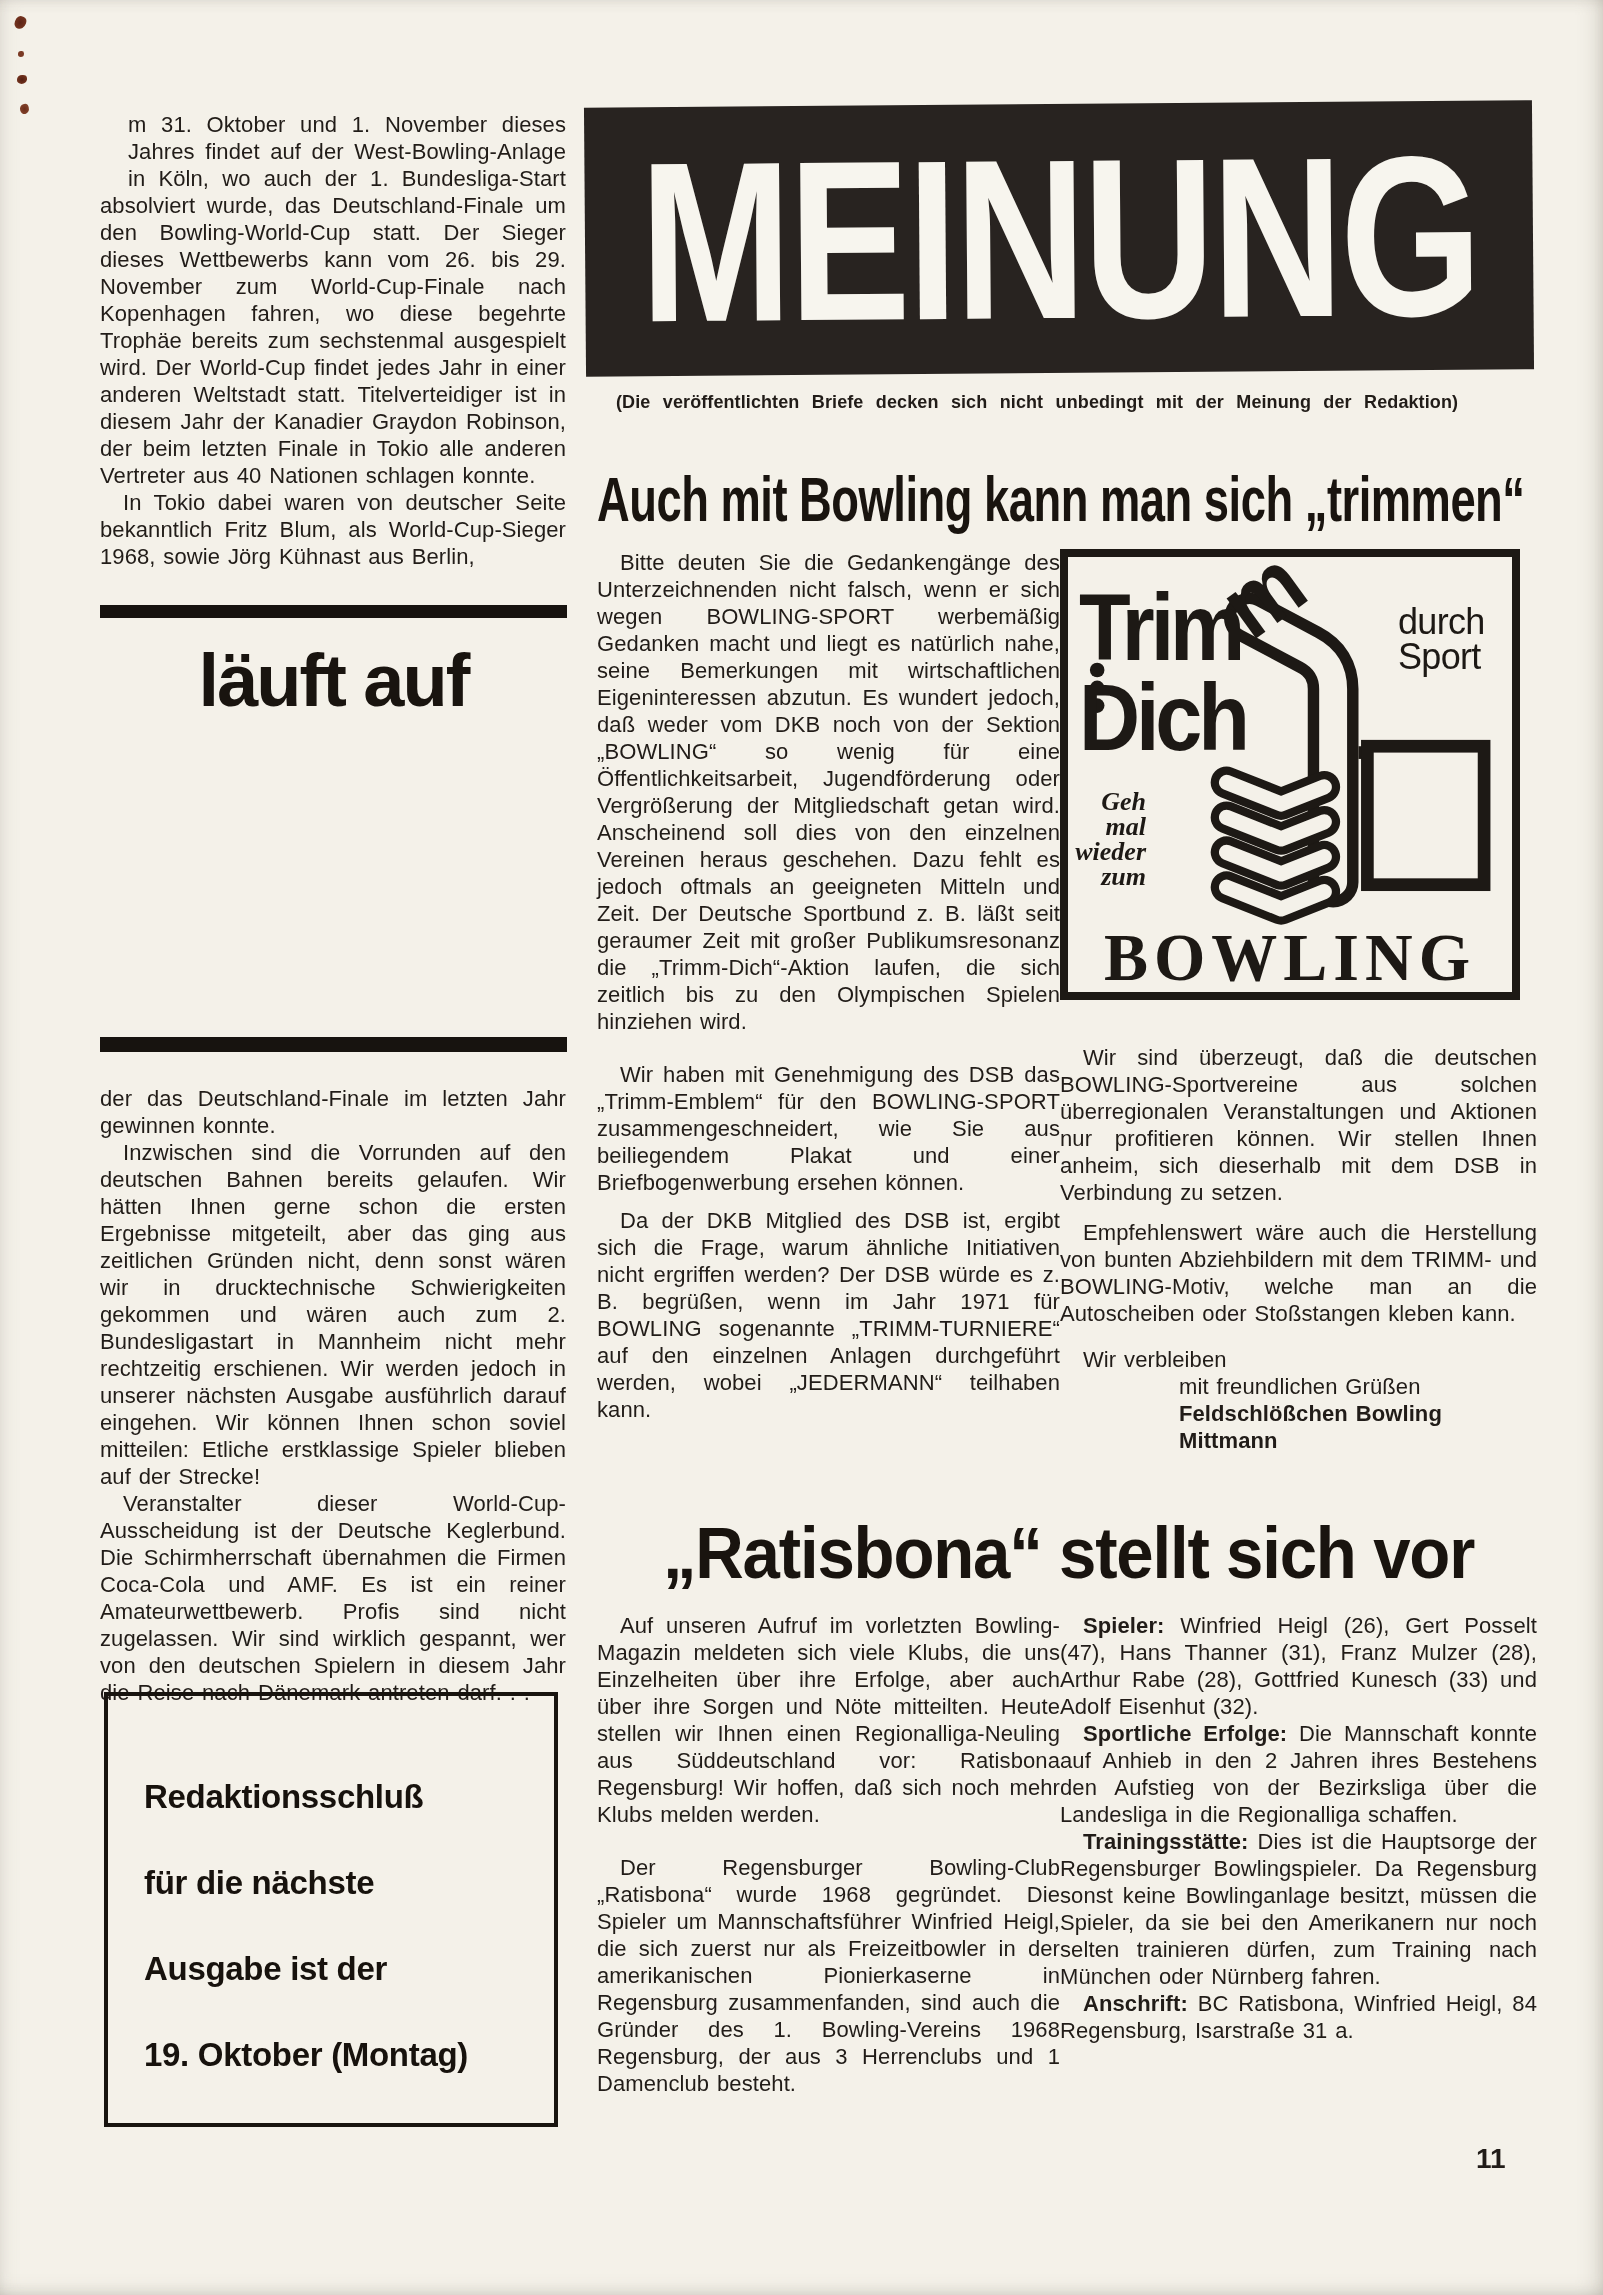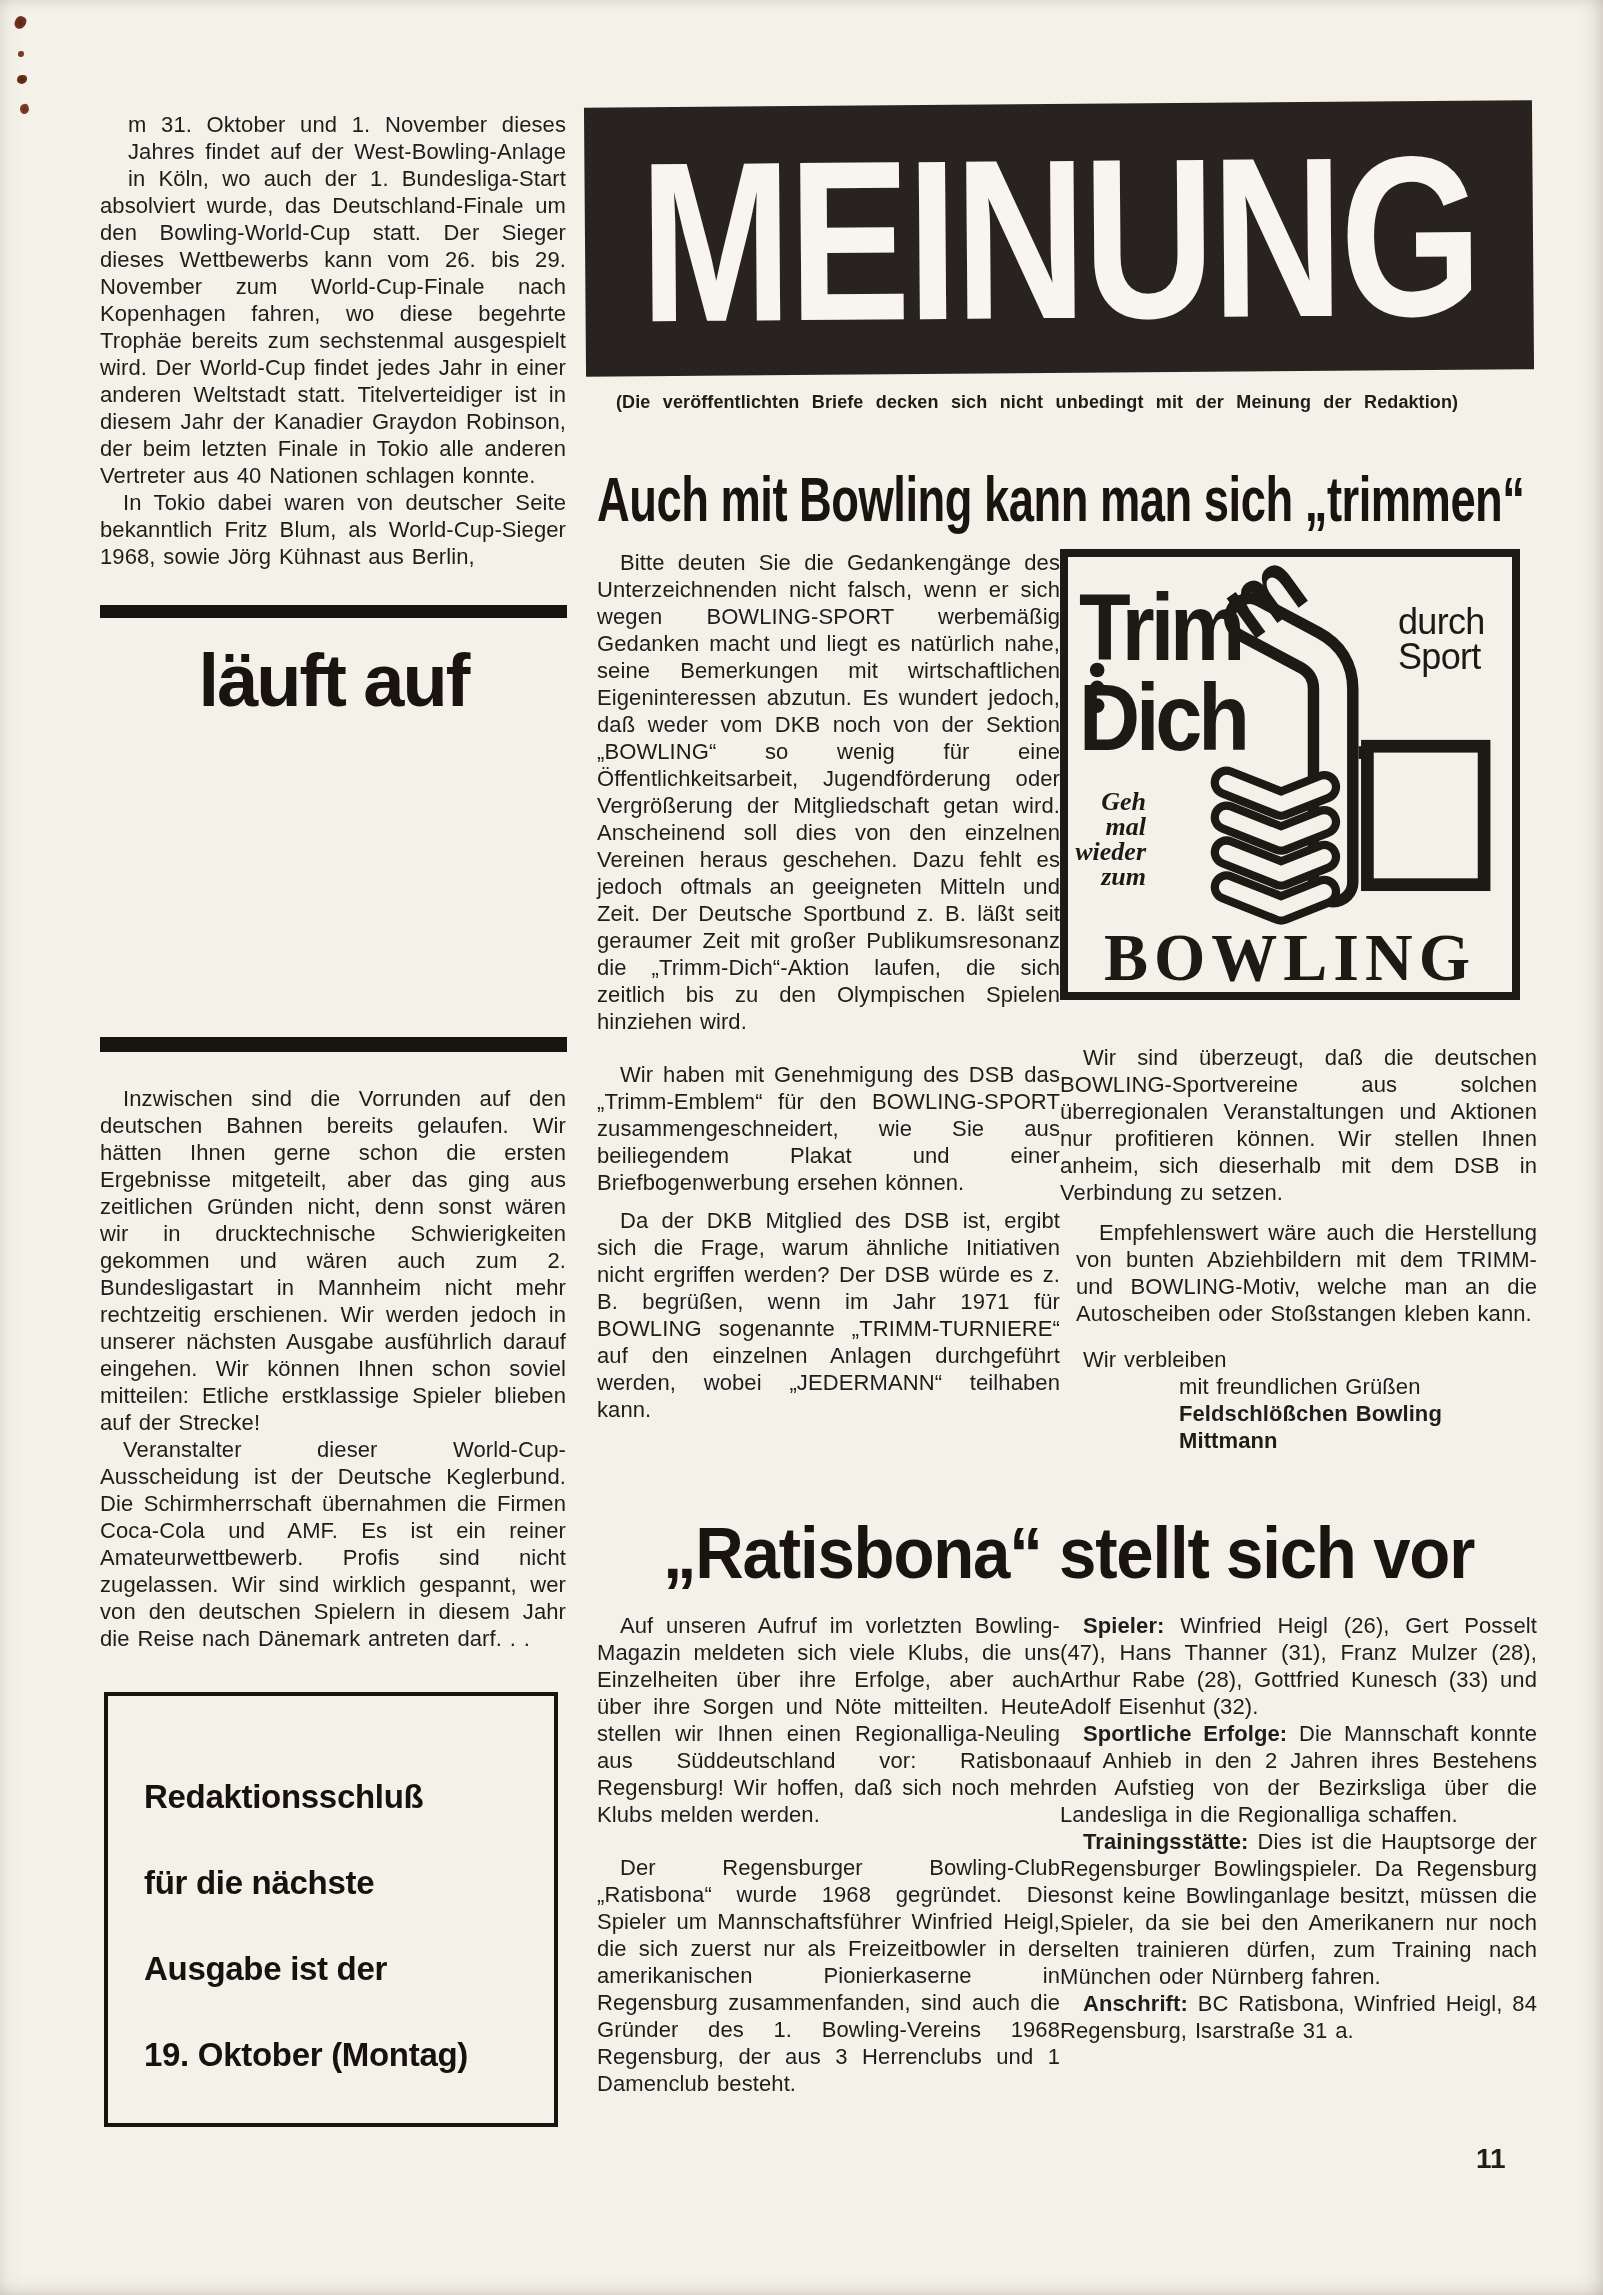--- a/index.html
+++ b/index.html
@@ -43,21 +43,21 @@
               white-space:nowrap;word-spacing:7.3px;letter-spacing:0.1px;}
   #trimmen-headline{left:597px;top:463px;width:943px;font-weight:bold;font-size:63px;
                     white-space:nowrap;transform:scaleX(0.72);transform-origin:left center;
                     letter-spacing:-0.7px;color:#19140f;}
   
   #colA{left:597px;top:549px;width:463px;}
   #colA .p2{margin-top:26px;}
   #colA .p3{margin-top:10.6px;}
   #colB{left:1060px;top:549px;width:477px;}
   #colB .p1{margin-top:44px;}
-  #colB .p2{margin-top:13px;margin-left:16px;}
+  #colB .p2{margin-top:13px;}
   #colB .closing{margin-top:18.5px;}
   #colB .sig{padding-left:119px;text-align:left;}
   #colB .sig-bold{font-weight:bold;}
   
   #logo-box{position:relative;width:444px;height:435px;border:8.6px solid #1d1915;box-sizing:content-box;}
   #logo-box .lg{position:absolute;color:#1d1915;}
   .lg-trim{left:10.6px;top:17px;font-size:94px;font-weight:bold;letter-spacing:-4.6px;
            transform:scaleX(0.9);transform-origin:left top;}
   .lg-m{left:153px;top:-17px;font-size:94px;font-weight:bold;transform:rotate(-36deg) scaleX(0.9);}
   .lg-dich{left:10.6px;top:107px;font-size:94px;font-weight:bold;letter-spacing:-4.6px;
@@ -100,20 +100,21 @@
     <p class="ind">In Tokio dabei waren von deutscher Seite bekanntlich Fritz Blum, als World-Cup-Sieger 1968, sowie Jörg Kühnast aus Berlin,</p>
   </div>
 
   <div class="abs rule" id="wc-rule-top"></div>
   <div class="abs" id="wc-headline">
     <div>läuft auf</div>
   </div>
   <div class="abs rule" id="wc-rule-bottom"></div>
 
   <div class="abs body" id="col-left-cont">
+    <p>der das Deutschland-Finale im letzten Jahr gewinnen konnte.</p>
     <p class="ind p2">Inzwischen sind die Vorrunden auf den deutschen Bahnen bereits gelaufen. Wir hätten Ihnen gerne schon die ersten Ergebnisse mitgeteilt, aber das ging aus zeitlichen Gründen nicht, denn sonst wären wir in drucktechnische Schwierigkeiten gekommen und wären auch zum 2. Bundesligastart in Mannheim nicht mehr rechtzeitig erschienen. Wir werden jedoch in unserer nächsten Ausgabe ausführlich darauf eingehen. Wir können Ihnen schon soviel mitteilen: Etliche erstklassige Spieler blieben auf der Strecke!</p>
     <p class="ind">Veranstalter dieser World-Cup-Ausscheidung ist der Deutsche Keglerbund. Die Schirmherrschaft übernahmen die Firmen Coca-Cola und AMF. Es ist ein reiner Amateurwettbewerb. Profis sind nicht zugelassen. Wir sind wirklich gespannt, wer von den deutschen Spielern in diesem Jahr die Reise nach Dänemark antreten darf. . .</p>
   </div>
 
   <div class="abs" id="red-box">
     <div class="inner">
       <div>Redaktionsschluß</div>
       <div>für die nächste</div>
       <div>Ausgabe ist der</div>
       <div>19. Oktober (Montag)</div>

